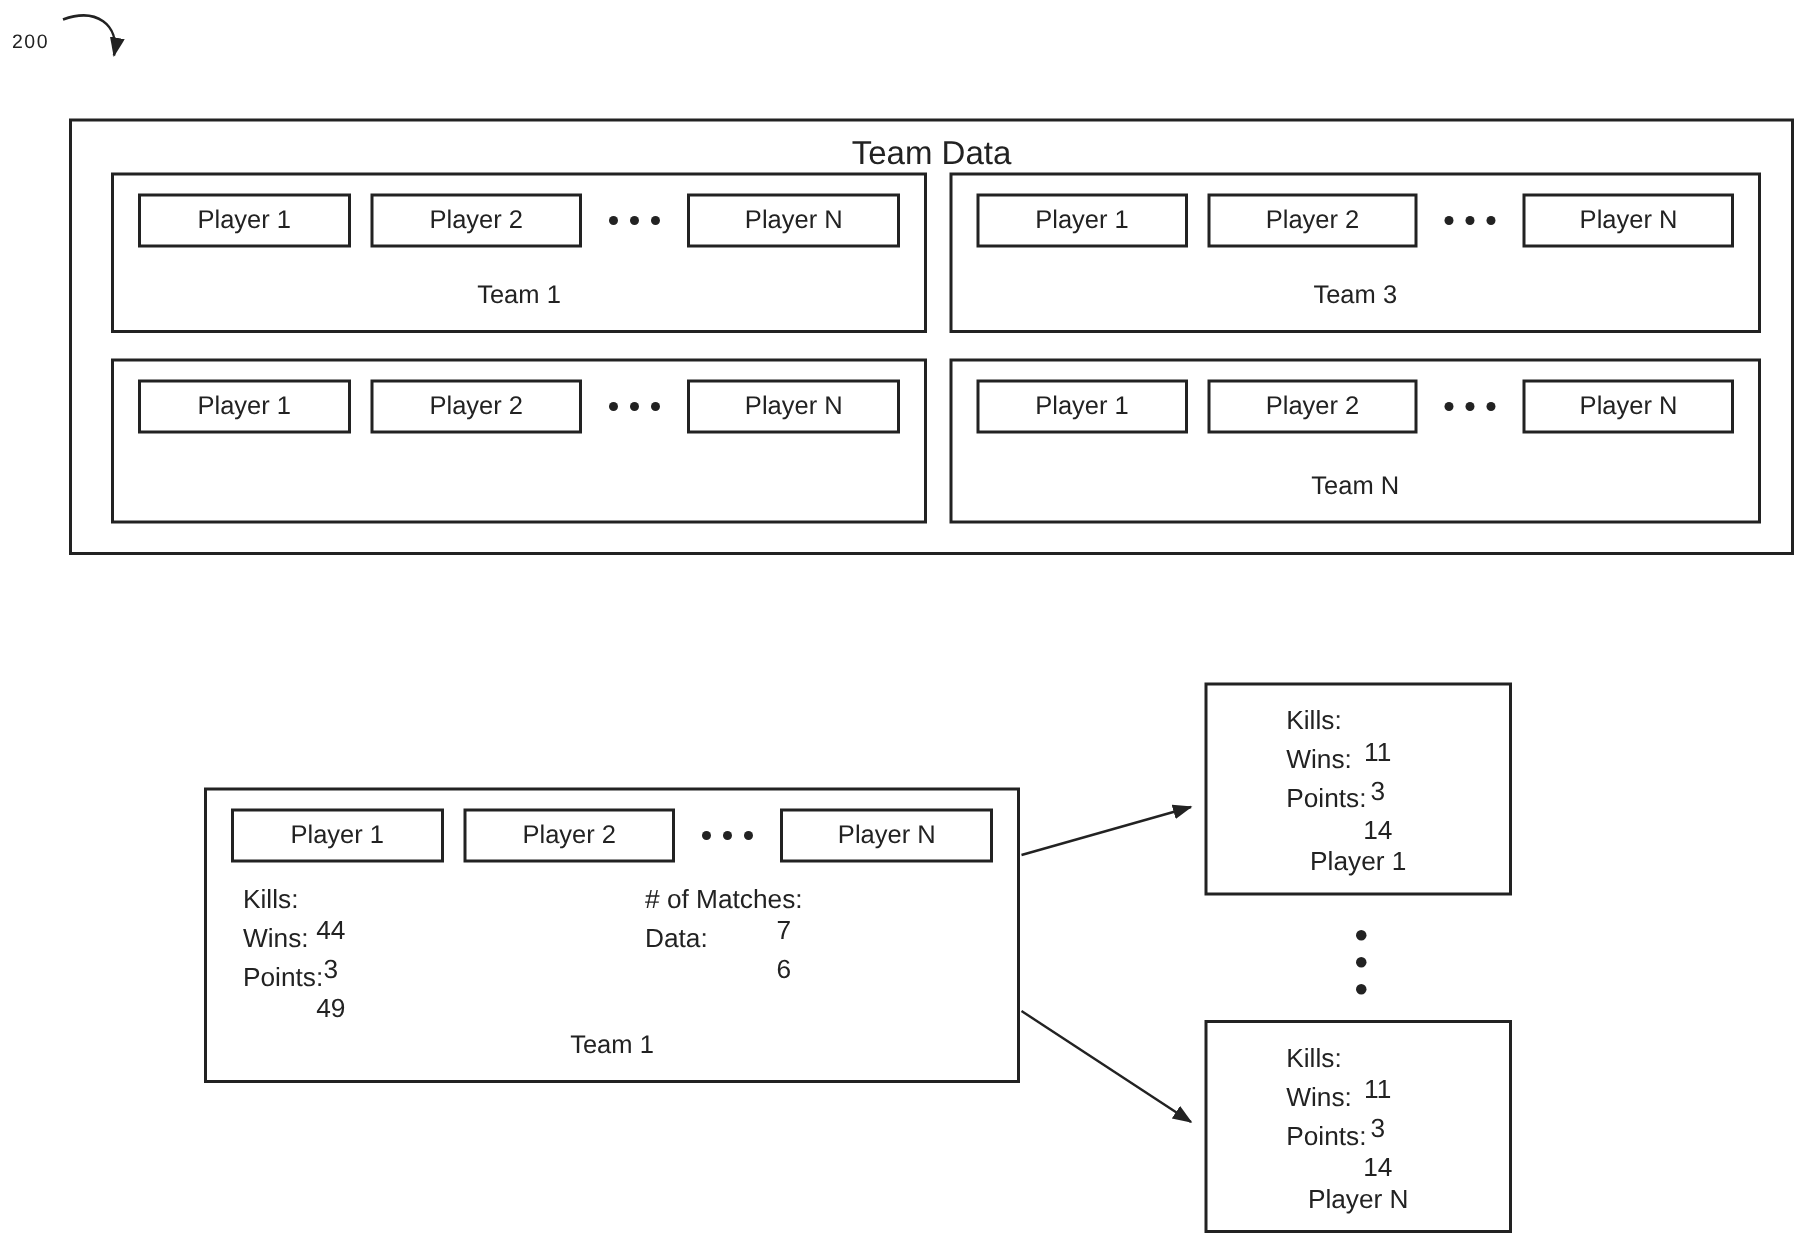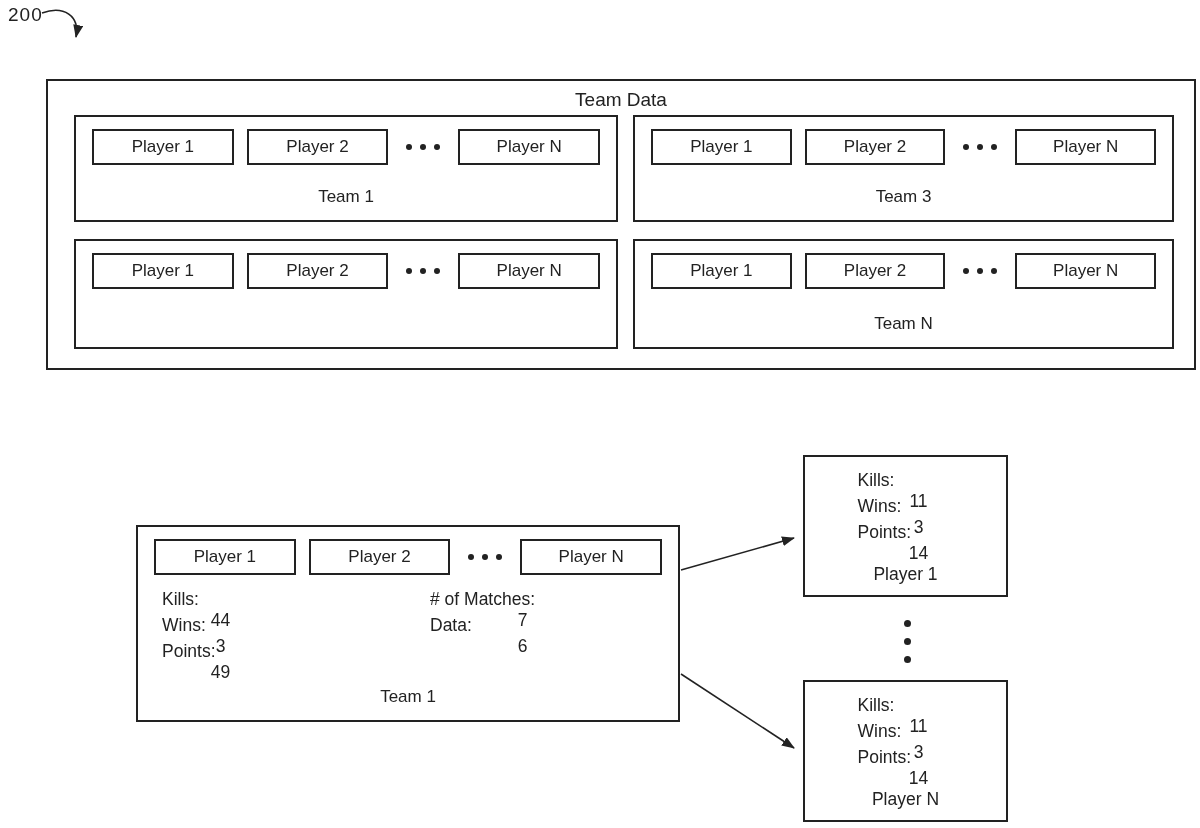--- a/index.html
+++ b/index.html
@@ -7,33 +7,33 @@
     --bg:#ffffff;
   }
   *{box-sizing:border-box;margin:0;padding:0;}
   html,body{background:#fff;}
   body{font-family:"Liberation Sans","DejaVu Sans",sans-serif;color:var(--ink);}
   .canvas{
     position:relative;width:1200px;height:828px;background:var(--bg);overflow:hidden;
   }
   
   .figref-num{
-    position:absolute;left:8px;top:4px;font-size:19px;letter-spacing:1px;color:var(--ink);
+    position:absolute;left:8px;top:20px;font-size:13px;letter-spacing:1px;color:var(--ink);
   }
   
   .overlay{
     position:absolute;left:0;top:0;width:1200px;height:828px;pointer-events:none;z-index:6;
   }
   
   .outer-box{
     position:absolute;left:46px;top:79px;width:1150px;height:291px;
     border:2px solid var(--ink);background:#fff;
   }
   .outer-title{
-    position:absolute;top:8px;left:0;right:0;text-align:center;font-size:19px;
+    position:absolute;top:8px;left:0;right:0;text-align:center;font-size:22px;
   }
   .team-box{
     position:absolute;border:2px solid var(--ink);background:#fff;
   }
   .tb-tl{left:26px;top:34px;width:544px;height:107px;}
   .tb-tr{left:585px;top:34px;width:541px;height:107px;}
   .tb-bl{left:26px;top:158px;width:544px;height:110px;}
   .tb-br{left:585px;top:158px;width:541px;height:110px;}
   .prow{
     display:flex;align-items:center;gap:13px;padding:12px 16px 0 16px;

